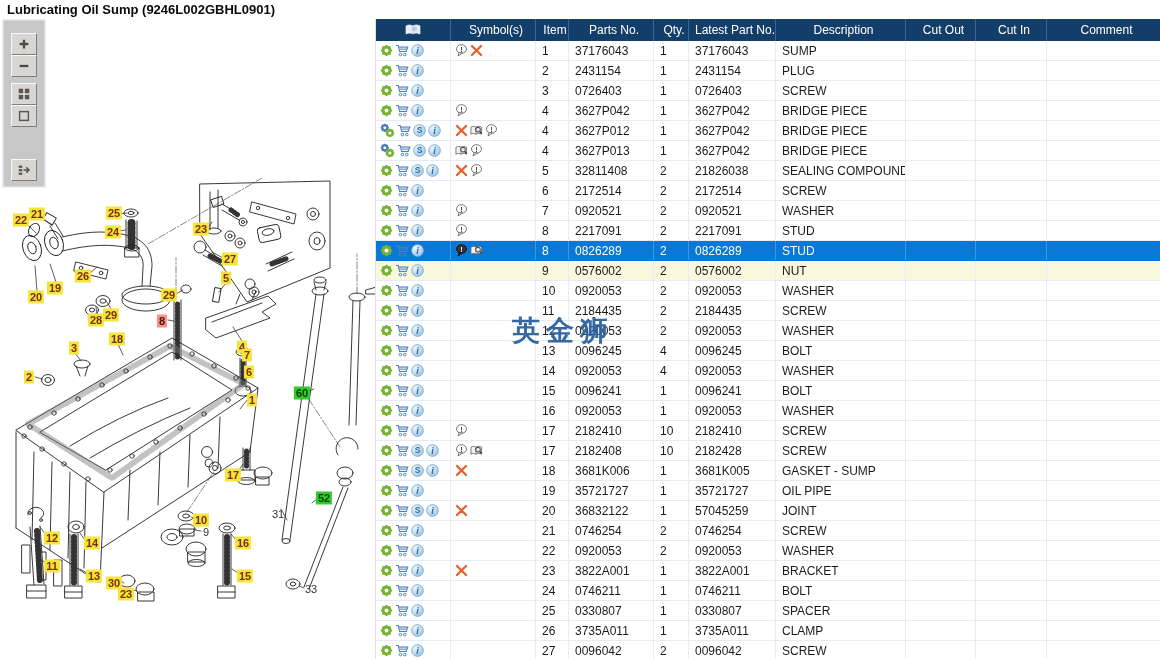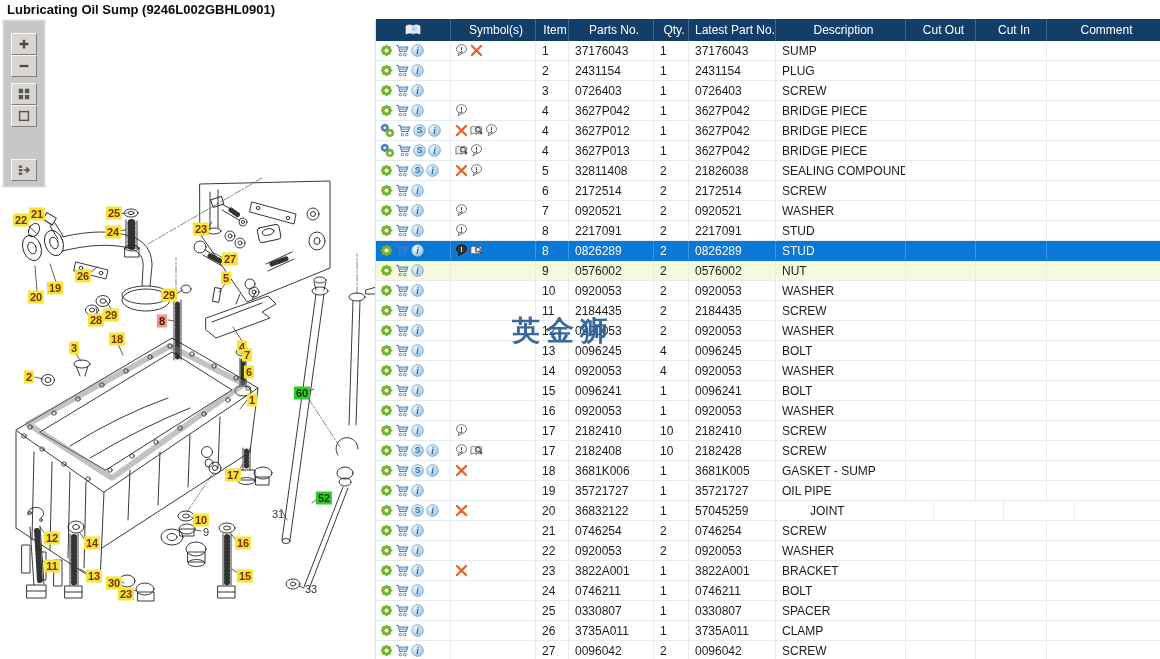--- a/index.html
+++ b/index.html
@@ -1037,21 +1037,21 @@
         </div>
         <div class="tcell c-symbols" style="width: 85px;">
           <svg class="ic ic-x">
             <use href="#ic-x"></use>
           </svg>
         </div>
         <div class="tcell c-item" style="width: 33px;">20</div>
         <div class="tcell c-parts" style="width: 85px;">36832122</div>
         <div class="tcell c-qty" style="width: 35px;">1</div>
         <div class="tcell c-latest" style="width: 87px;">57045259</div>
-        <div class="tcell c-desc" style="width: 130px; margin-left: 28px;">JOINT</div>
+        <div class="tcell c-desc" style="width: 130px;">JOINT</div>
         <div class="tcell c-cutout" style="width: 70px;"></div>
         <div class="tcell c-cutin" style="width: 71px;"></div>
         <div class="tcell c-comment" style="width: 114px;"></div>
       </div>
       <div class="trow">
         <div class="tcell c-actions" style="width: 75px;">
           <svg class="ic ic-gear">
             <use href="#ic-gear"></use>
           </svg>
           <svg class="ic ic-cart">

